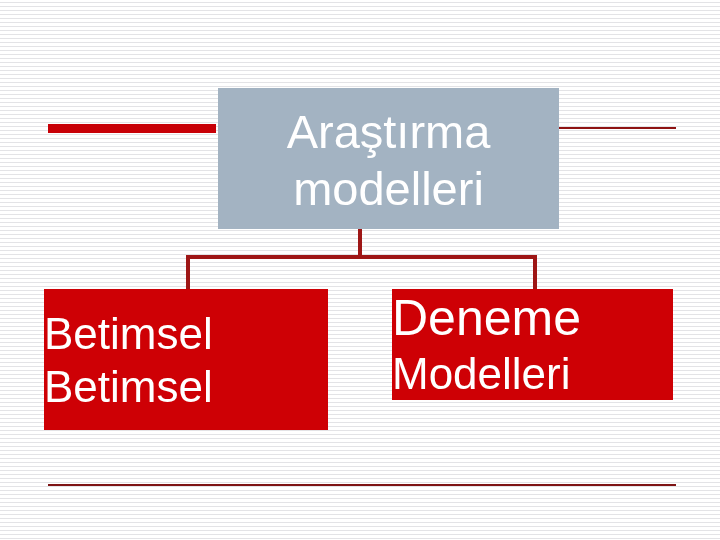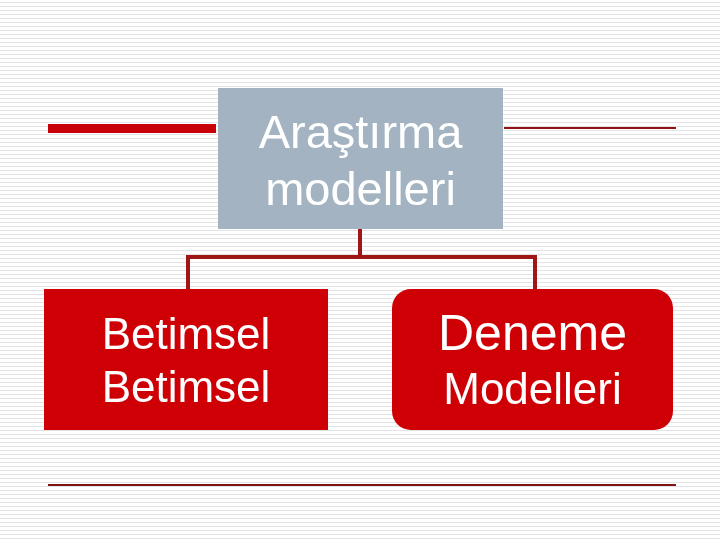--- a/index.html
+++ b/index.html
@@ -54,21 +54,21 @@
     width: 628px;
     height: 2px;
     background: #7e1414;
   }
 
   
   .node-root {
     position: absolute;
     left: 218px;
     top: 88px;
-    width: 285px;
+    width: 341px;
     height: 141px;
     background: #a3b3c2;
     display: flex;
     flex-direction: column;
     align-items: center;
     justify-content: center;
     box-sizing: border-box;
     padding-top: 2px;
   }
   .node-root .line {
@@ -113,21 +113,20 @@
     height: 35px;
     background: #9e1616;
   }
 
   
   .node-child {
     position: absolute;
     background: #ce0005;
     display: flex;
     flex-direction: column;
-    align-items: center;
     justify-content: center;
     box-sizing: border-box;
   }
   .node-child .line {
     color: #ffffff;
     white-space: nowrap;
     font-weight: 400;
   }
 
   #node-left {
@@ -138,22 +137,21 @@
   }
   #node-left .line {
     font-size: 44px;
     line-height: 53px;
   }
 
   #node-right {
     left: 392px;
     top: 289px;
     width: 281px;
-    height: 141px;
-    border-radius: 19px;
+    height: 111px;
   }
   #node-right .line-1 {
     font-size: 50px;
     line-height: 58px;
   }
   #node-right .line-2 {
     font-size: 44px;
     line-height: 54px;
   }
 </style>

